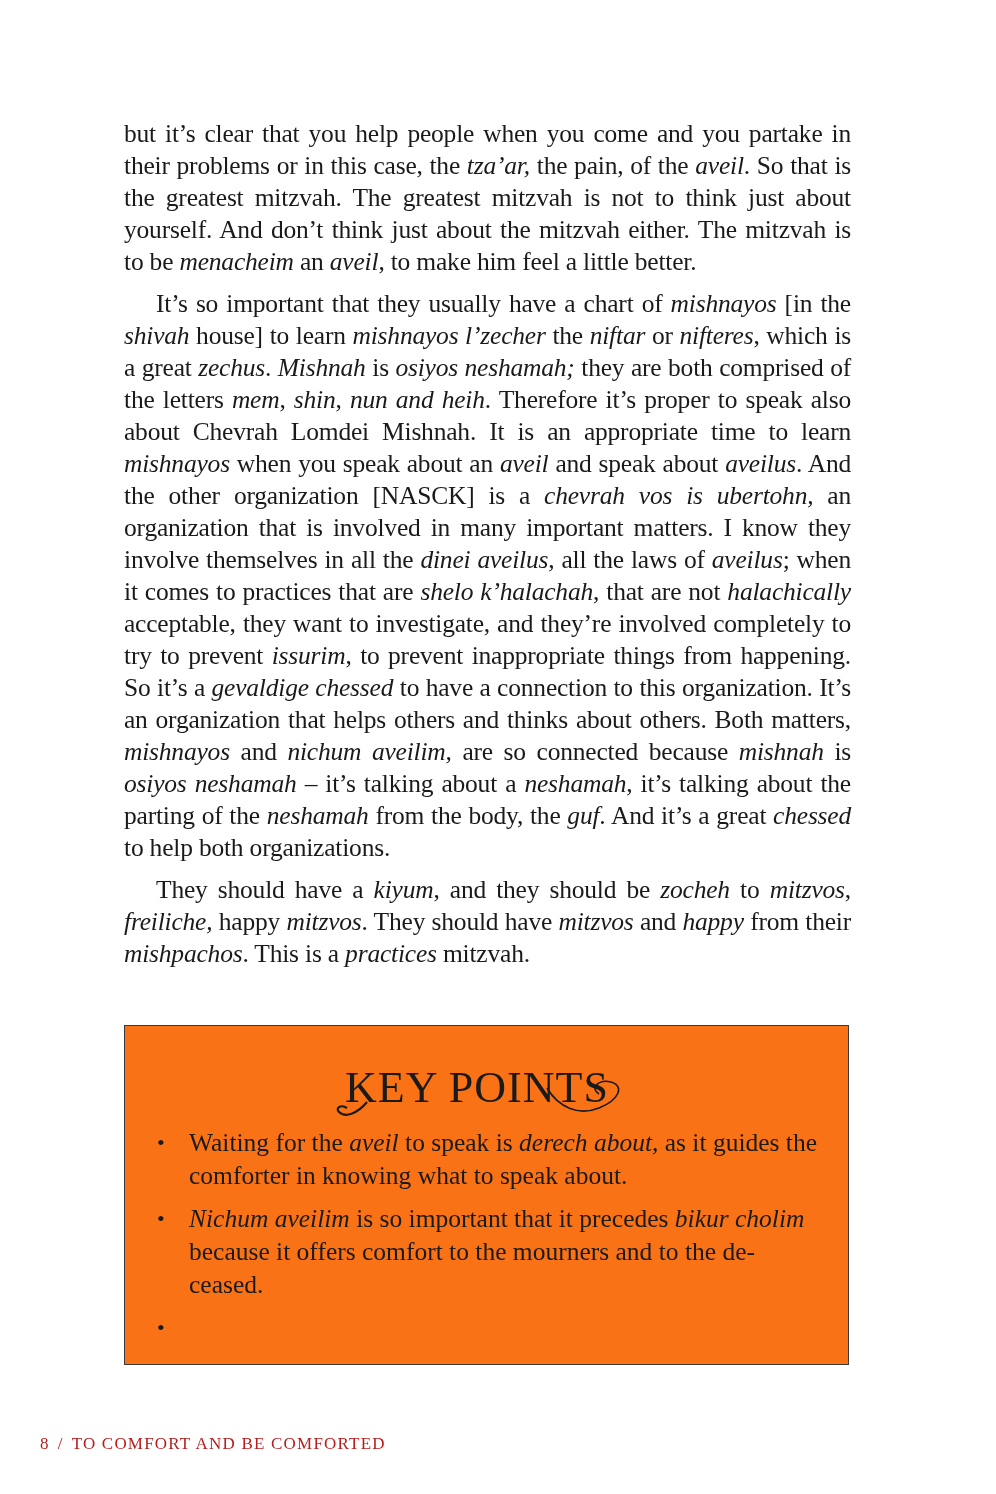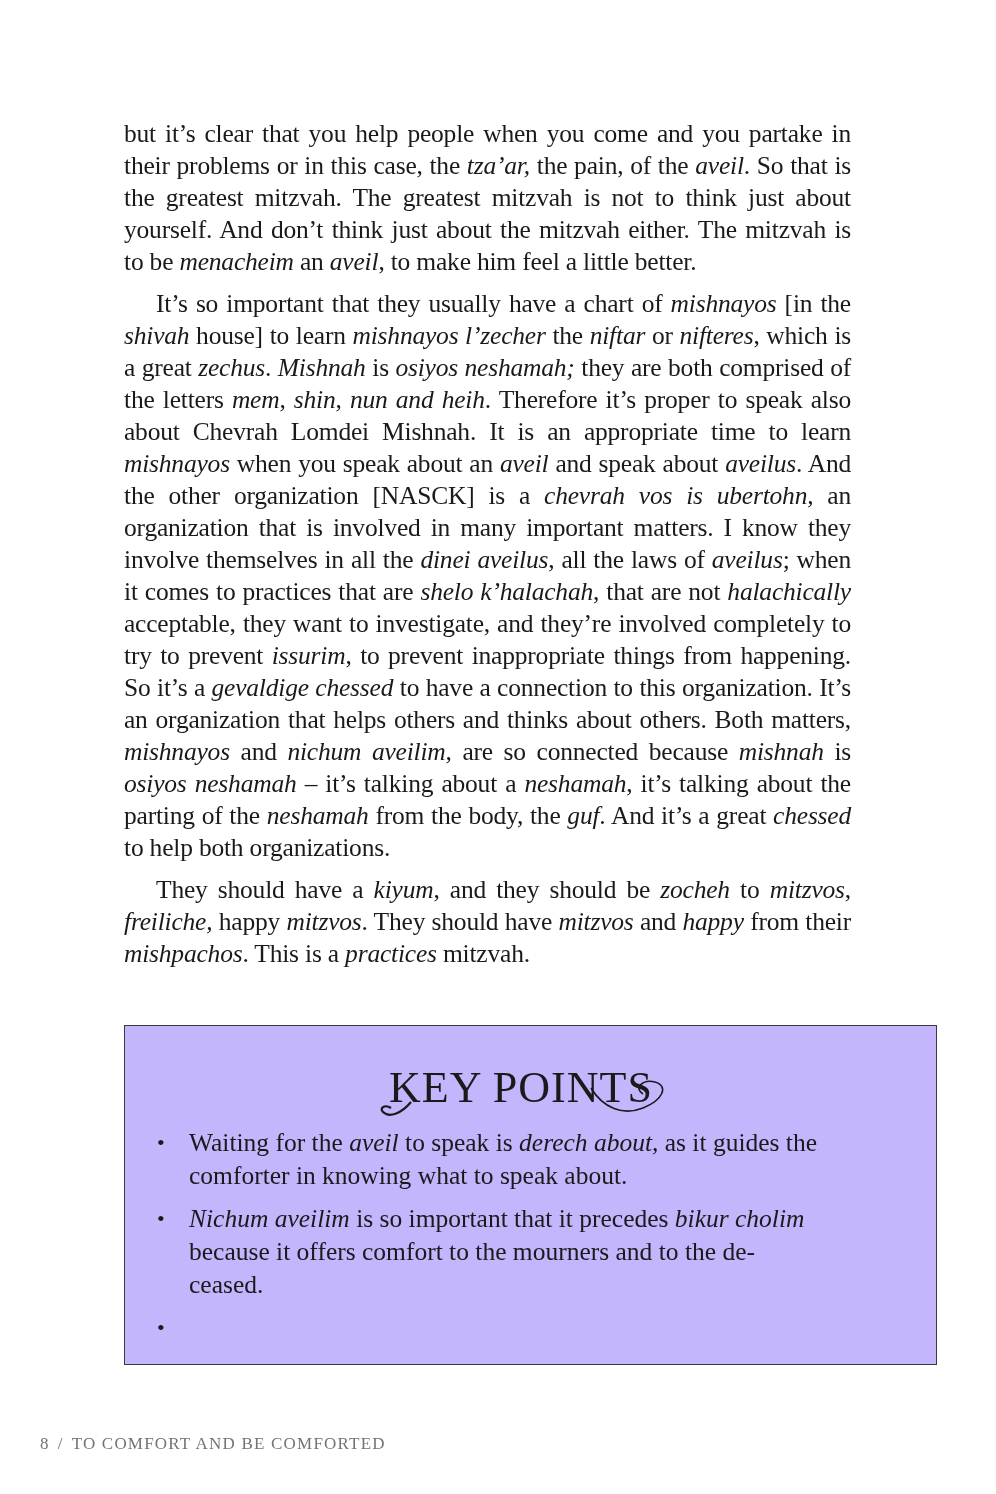--- a/index.html
+++ b/index.html
@@ -23,23 +23,23 @@
     letter-spacing: -0.2px;
   }
   .text-block p { margin: 0 0 10px 0; }
   .text-block p.indent { text-indent: 32px; margin-top: 6px; }
   .text-block i { }
 
   .key-box {
     position: absolute;
     left: 124px;
     top: 1025px;
-    width: 813px;
+    width: 725px;
     height: 340px;
-    background: #c4b5fd;
+    background: #f97316;
     border: 1.5px solid #3a3a3a;
     box-sizing: border-box;
   }
   .key-title {
     position: absolute;
     left: 0; right: 0;
     top: 26px;
     height: 70px;
     text-align: center;
   }
@@ -69,21 +69,21 @@
     position: absolute;
     left: 2px; top: 0;
     font-size: 22px;
   }
   .footer {
     position: absolute;
     left: 40px;
     top: 1434px;
     font-size: 17px;
     letter-spacing: 1.2px;
-    color: #737373;
+    color: #b91c1c;
   }
   .footer .sep { margin: 0 8px; }
 </style>
 </head>
 <body>
 
 <div class="text-block" id="body-text">
     <p><span>but it’s clear that you help people when you come and you partake in their problems or in this case, the </span><i>tza’ar,</i><span> the pain, of the </span><i>aveil</i><span>. So that is the greatest mitzvah. The greatest mitzvah is not to think just about yourself. And don’t think just about the mitzvah either. The mitzvah is to be </span><i>menacheim</i><span> an </span><i>aveil</i><span>, to make him feel a little better.</span></p>
     <p class="indent"><span>It’s so important that they usually have a chart of </span><i>mishnayos</i><span> [in the </span><i>shivah</i><span> house] to learn </span><i>mishnayos l’zecher</i><span> the </span><i>niftar</i><span> or </span><i>nifteres</i><span>, which is a great </span><i>zechus</i><span>. </span><i>Mishnah</i><span> is </span><i>osiyos neshamah;</i><span> they are both comprised of the letters </span><i>mem</i><span>, </span><i>shin</i><span>, </span><i>nun and heih</i><span>. Therefore it’s proper to speak also about Chevrah Lomdei Mishnah. It is an appropriate time to learn </span><i>mishnayos</i><span> when you speak about an </span><i>aveil</i><span> and speak about </span><i>aveilus</i><span>. And the other organization [NASCK] is a </span><i>chevrah vos is ubertohn,</i><span> an organization that is involved in many important matters. I know they involve themselves in all the </span><i>dinei aveilus</i><span>, all the laws of </span><i>aveilus</i><span>; when it comes to practices that are </span><i>shelo k’halachah</i><span>, that are not </span><i>halachically</i><span> acceptable, they want to investigate, and they’re in­volved completely to try to prevent </span><i>issurim</i><span>, to prevent inappropriate things from happening. So it’s a </span><i>gevaldige chessed</i><span> to have a connec­tion to this organization. It’s an organization that helps others and thinks about others. Both matters, </span><i>mishnayos</i><span> and </span><i>nichum aveilim,</i><span> are so connected because </span><i>mishnah</i><span> is </span><i>osiyos neshamah</i><span> – it’s talking about a </span><i>neshamah</i><span>, it’s talking about the parting of the </span><i>neshamah</i><span> from the body, the </span><i>guf</i><span>. And it’s a great </span><i>chessed</i><span> to help both organizations.</span></p>
     <p class="indent"><span>They should have a </span><i>kiyum</i><span>, and they should be </span><i>zocheh</i><span> to </span><i>mitzvos</i><span>, </span><i>freiliche,</i><span> happy </span><i>mitzvos</i><span>. They should have </span><i>mitzvos</i><span> and </span><i>happy</i><span> from their </span><i>mishpachos</i><span>. This is a </span><i>practices</i><span> mitzvah.</span></p>

